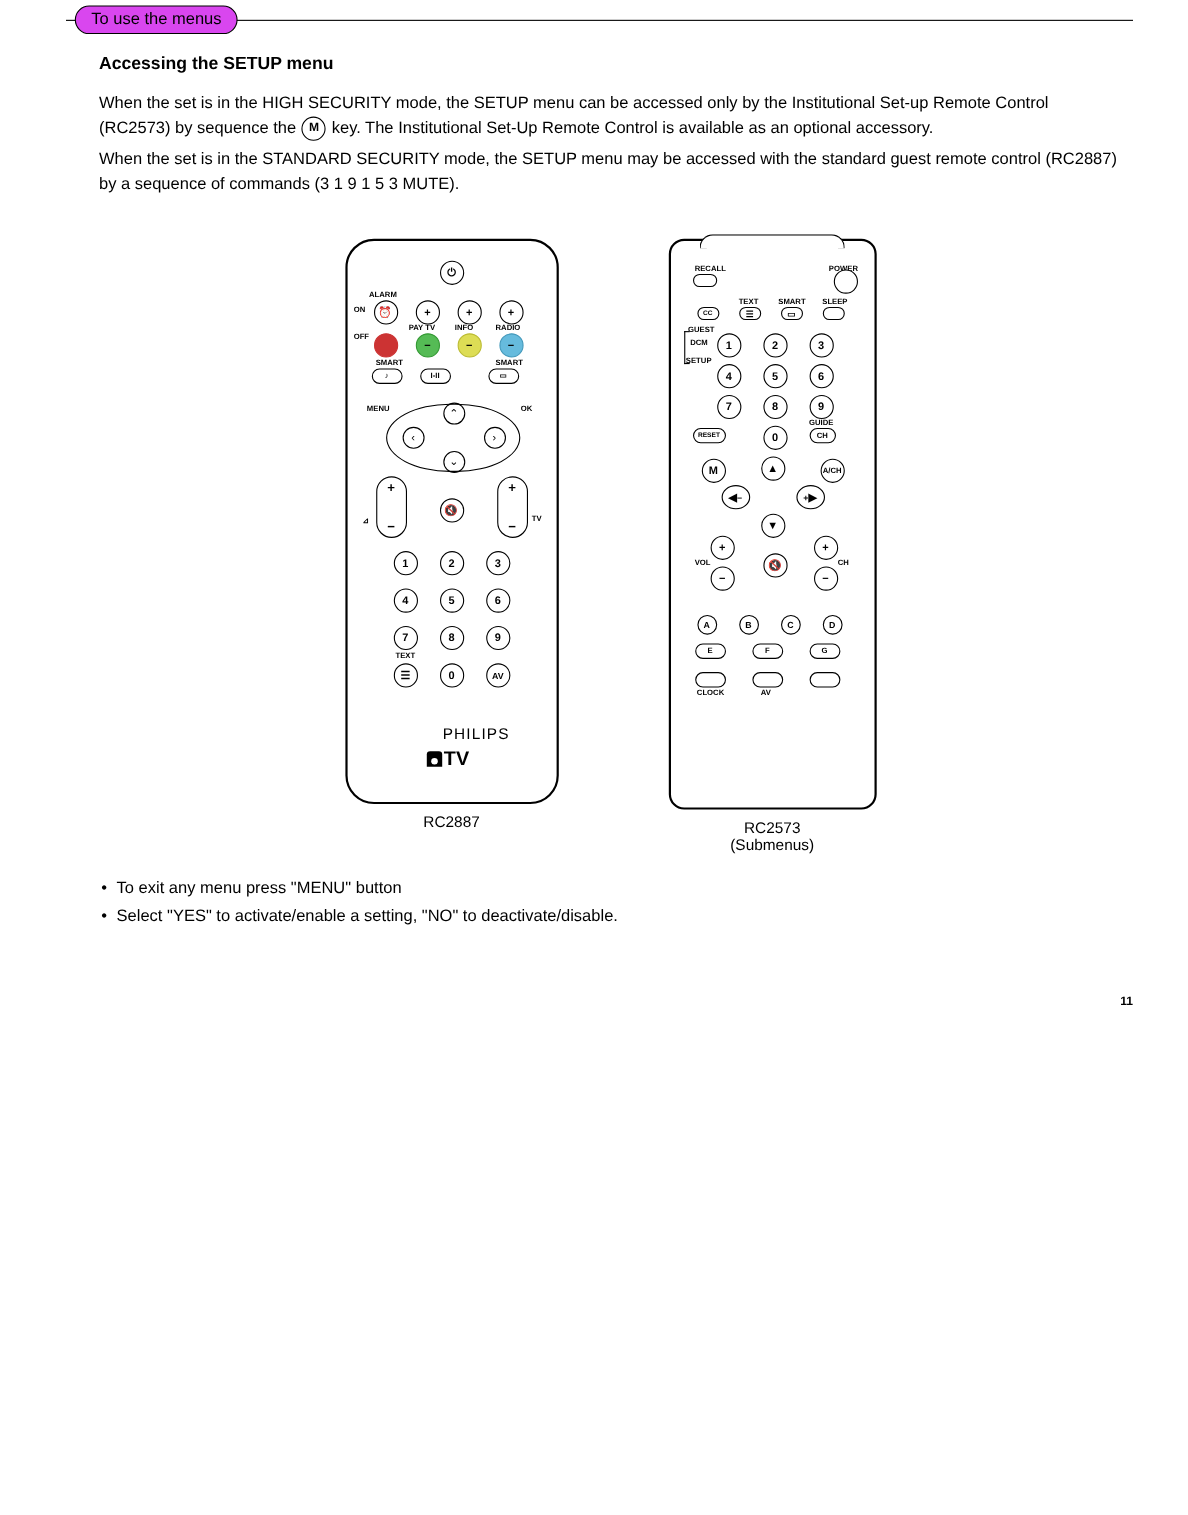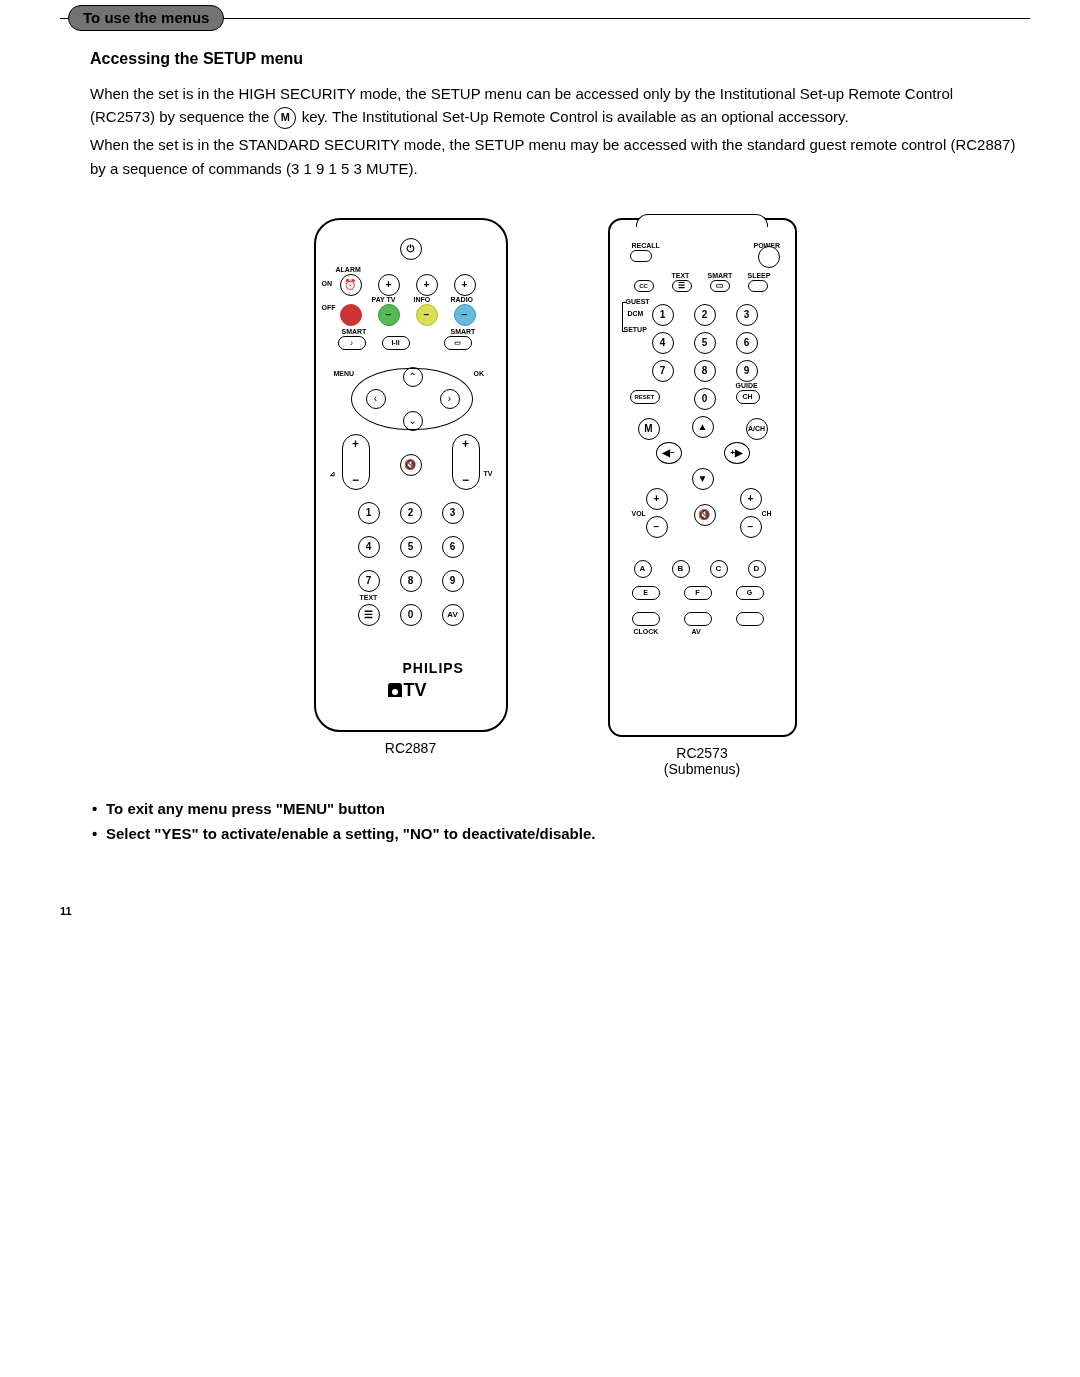--- a/index.html
+++ b/index.html
@@ -15,25 +15,25 @@
   .page-rule {
     border: none;
     border-top: 1.5px solid #000;
     margin: 0 0 0 0;
   }
   .section-tab {
     display: inline-block;
     border: 1.5px solid #000;
     border-radius: 14px;
     padding: 3px 14px 4px 14px;
-    font-weight: bold;
+    font-weight: normal;
     font-size: 15px;
     margin-top: -1px;
     margin-left: 8px;
-    background: #737373;
+    background: #d946ef;
     position: relative;
     top: -13px;
   }
   .content {
     margin-left: 30px;
     margin-right: 10px;
   }
   h3.subheading {
     font-weight: bold;
     font-size: 16px;
@@ -157,37 +157,36 @@
   ul.bullets {
     list-style: none;
     padding: 0;
     margin: 18px 0 0 0;
   }
   ul.bullets li {
     position: relative;
     padding-left: 16px;
     line-height: 1.55;
     margin-bottom: 2px;
-    font-weight: bold;
   }
   ul.bullets li::before {
     content: "•";
     position: absolute;
     left: 2px;
     top: 0;
   }
   .page-number {
-    text-align: left;
+    text-align: right;
     font-size: 11px;
     font-weight: bold;
     margin-top: 60px;
   }
   .brand {
     position: absolute;
-    font-weight: 700;
+    font-weight: 400;
     letter-spacing: 1px;
     padding-left: 25px;
   }
   .tvlogo {
     position: absolute;
     font-weight: 900;
     font-size: 18px;
     display: flex;
     align-items: center;
     gap: 2px;

